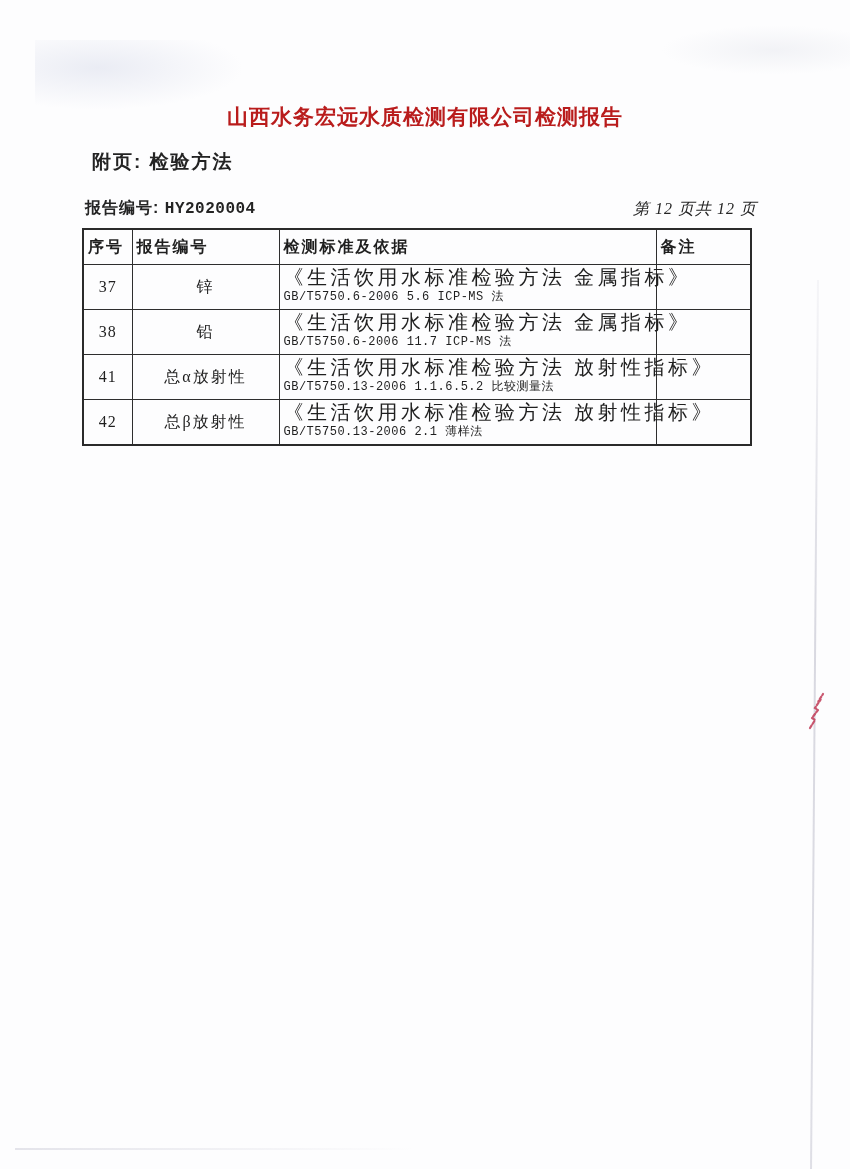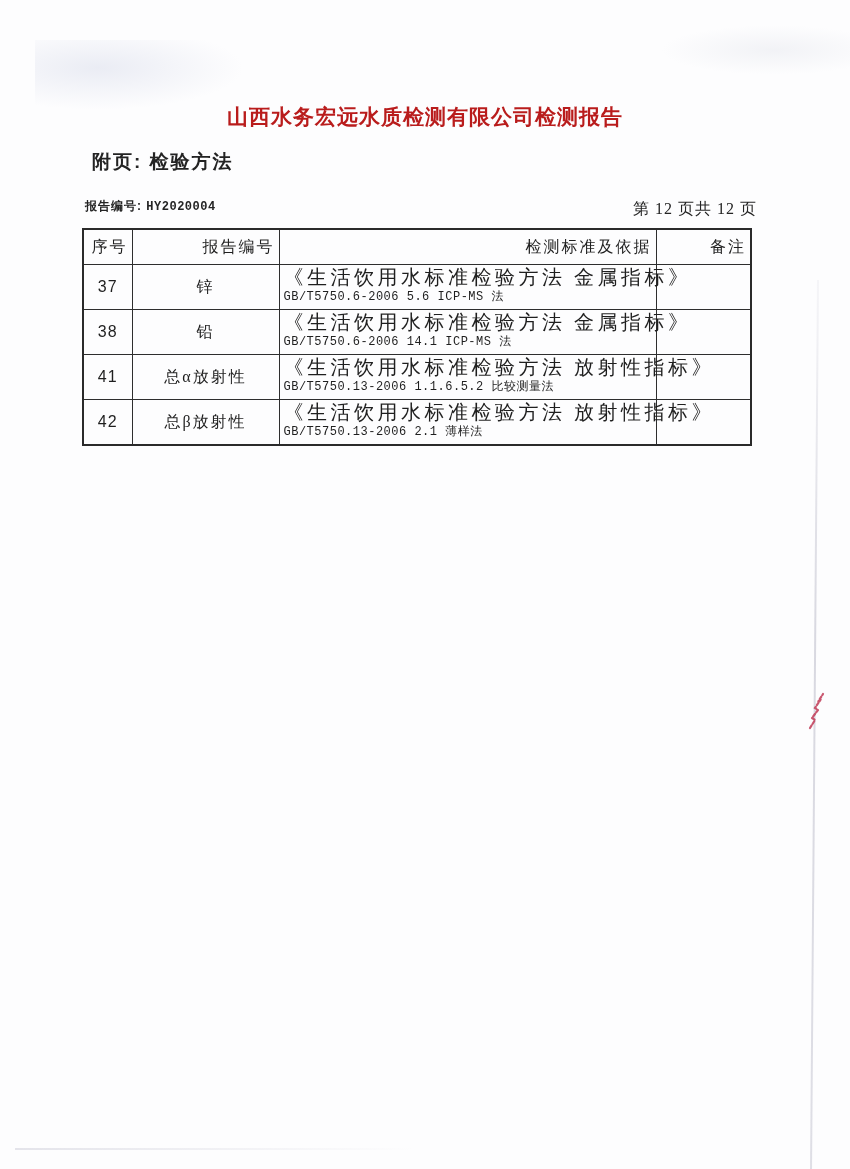--- a/index.html
+++ b/index.html
@@ -35,49 +35,49 @@
     text-align:center;font-size:21px;font-weight:bold;letter-spacing:1px;
     font-family:"Liberation Sans","DejaVu Sans",sans-serif;color:#b91c1c;
   }
   .doc-subtitle{
     position:absolute;left:67px;top:149px;
     font-size:19px;font-weight:bold;letter-spacing:2px;
     font-family:"Liberation Sans","DejaVu Sans",sans-serif;color:#232323;margin-left:25px;
   }
   .report-line{
     position:absolute;left:85px;top:198px;
-    font-size:12px;font-weight:bold;letter-spacing:1px;
+    font-size:16px;font-weight:bold;letter-spacing:1px;
     font-family:"Liberation Sans","DejaVu Sans",sans-serif;color:#242424;
   }
   .report-no{font-family:"Liberation Mono","DejaVu Sans Mono",monospace;font-weight:bold;letter-spacing:0.5px;}
   .page-indicator{
     position:absolute;right:93px;top:199px;
-    font-size:16px;letter-spacing:1px;color:#242424;
+    font-size:16px;letter-spacing:1px;color:#242424;font-style:italic;
   }
 
   table.methods{
     position:absolute;left:82px;top:228px;width:668px;
     border-collapse:collapse;table-layout:fixed;
     background:transparent;
   }
   table.methods col.c1{width:49px;}
   table.methods col.c2{width:147px;}
   table.methods col.c3{width:377px;}
   table.methods col.c4{width:95px;}
   table.methods th, table.methods td{
     border:1px solid #2e2e2e;
     padding:0 4px;vertical-align:middle;
     font-size:16px;color:#1f1f1f;
   }
   table.methods{border:2px solid #2a2a2a;}
   table.methods th{
-    height:34px;font-weight:normal;letter-spacing:2px;text-align:right;
+    height:34px;font-weight:bold;letter-spacing:2px;text-align:left;
   }
   table.methods td{height:44px;}
-  td.c-no{text-align:center;font-family:Liberation Sans, sans-serif;font-size:15px;letter-spacing:1px;}
+  td.c-no{text-align:center;font-family:Liberation Serif, serif;font-size:15px;letter-spacing:1px;}
   td.c-item{text-align:center;letter-spacing:2px;}
   td.c-std{padding:2px 6px;}
   .std1{letter-spacing:3.5px;font-size:20px;line-height:21px;white-space:nowrap;}
   .std2{font-family:"Liberation Mono","DejaVu Sans Mono",monospace;font-size:12px;line-height:19px;letter-spacing:0.5px;white-space:nowrap;}
   td.c-remark{text-align:center;}
 </style>
 </head>
 <body>
 
 <div class="smudge-tl"></div>
@@ -121,21 +121,21 @@
           <div class="std1">《生活饮用水标准检验方法  金属指标》</div>
           <div class="std2">GB/T5750.6-2006  5.6 ICP-MS 法</div>
         </td>
         <td class="c-remark"></td>
       </tr>
       <tr>
         <td class="c-no">38</td>
         <td class="c-item">铅</td>
         <td class="c-std">
           <div class="std1">《生活饮用水标准检验方法  金属指标》</div>
-          <div class="std2">GB/T5750.6-2006  14.1 ICP-MS 法</div>
+          <div class="std2">GB/T5750.6-2006  11.7 ICP-MS 法</div>
         </td>
         <td class="c-remark"></td>
       </tr>
       <tr>
         <td class="c-no">41</td>
         <td class="c-item">总α放射性</td>
         <td class="c-std">
           <div class="std1">《生活饮用水标准检验方法 放射性指标》</div>
           <div class="std2">GB/T5750.13-2006 1.1.6.5.2 比较测量法</div>
         </td>

